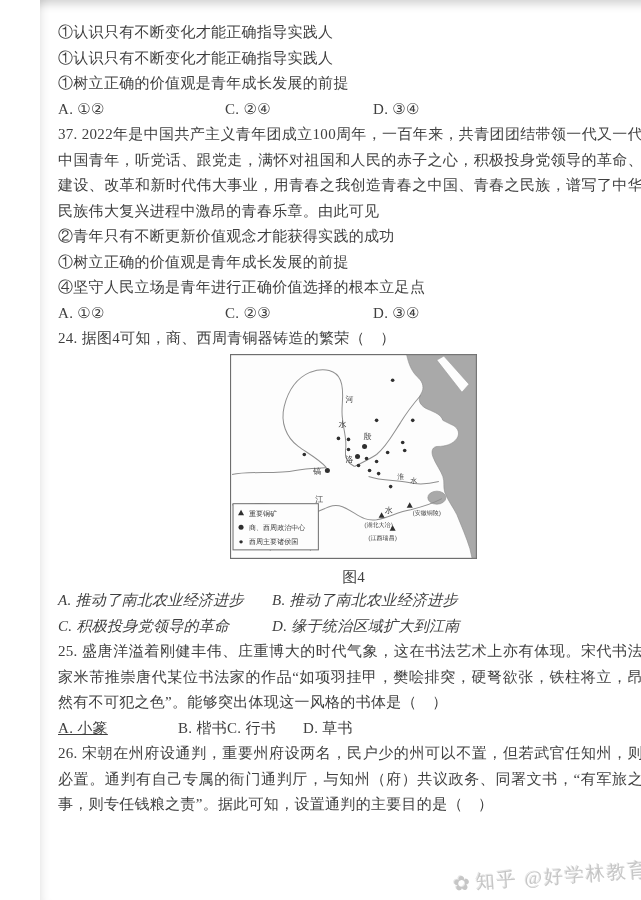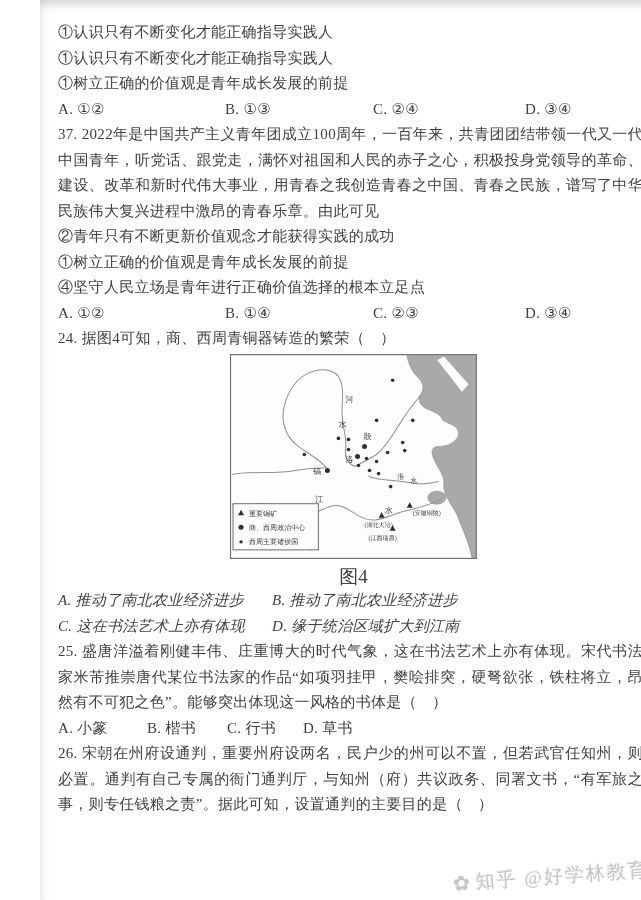--- a/index.html
+++ b/index.html
@@ -16,26 +16,26 @@
   }
   .content{padding:20px 18px 0 18px;font-size:15px;line-height:25.5px;}
   p{margin:0;}
   .stem{text-align:justify;letter-spacing:.3px;}
   .item{letter-spacing:.3px;}
   .choices4{display:flex;letter-spacing:.3px;}
   .choices4 span:nth-child(1){width:167px;}
   .choices4 span:nth-child(2){width:148px;}
   .choices4 span:nth-child(3){width:152px;}
   .choices25{display:flex;letter-spacing:.3px;}
-  .choices25 span:nth-child(1){width:89px;}
-  .choices25 span:nth-child(2){width:80px;}
+  .choices25 span:nth-child(1){width:89px;text-decoration:underline;}
+  .choices25 span:nth-child(2){width:80px;text-align:right;}
   .choices25 span:nth-child(3){width:76px;}
   .choices2col{display:grid;grid-template-columns:214px 1fr;letter-spacing:.3px;line-height:26px;font-style:italic;}
   .figure{margin:2px 0 0 172px;width:247px;}
-  .map-caption{width:247px;text-align:center;font-size:19px;line-height:20px;color:#3f3f3f;}
+  .map-caption{width:247px;text-align:center;font-size:15px;line-height:20px;color:#3f3f3f;}
   svg text{fill:#3c3c3c;font-family:"Liberation Serif","DejaVu Serif",serif;}
   .watermark{
     position:absolute;right:12px;bottom:10px;
     transform:rotate(-4deg);
     color:#bdbdbd;opacity:.85;
     font-size:19px;letter-spacing:2px;white-space:nowrap;
     text-shadow:1px 1px 0 #fff,-1px -1px 0 #e2e2e2;
     display:flex;align-items:center;gap:4px;
   }
   .wm-logo{font-size:20px;line-height:1;}
@@ -44,32 +44,30 @@
 <body>
 
 <div class="page">
   <div class="content">
 
     <p class="item">①认识只有不断变化才能正确指导实践人</p>
     <p class="item">①认识只有不断变化才能正确指导实践人</p>
     <p class="item">①树立正确的价值观是青年成长发展的前提</p>
     <div class="choices4">
       <span>A. ①②</span>
-      <span>B. ①③</span>
       <span>C. ②④</span>
       <span>D. ③④</span>
     </div>
 
     <p class="stem">37. 2022年是中国共产主义青年团成立100周年，一百年来，共青团团结带领一代又一代中国青年，听党话、跟党走，满怀对祖国和人民的赤子之心，积极投身党领导的革命、建设、改革和新时代伟大事业，用青春之我创造青春之中国、青春之民族，谱写了中华民族伟大复兴进程中激昂的青春乐章。由此可见</p>
     <p class="item">②青年只有不断更新价值观念才能获得实践的成功</p>
     <p class="item">①树立正确的价值观是青年成长发展的前提</p>
     <p class="item">④坚守人民立场是青年进行正确价值选择的根本立足点</p>
     <div class="choices4">
       <span>A. ①②</span>
-      <span>B. ①④</span>
       <span>C. ②③</span>
       <span>D. ③④</span>
     </div>
 
     <p class="stem">24. 据图4可知，商、西周青铜器铸造的繁荣（　）</p>
 
     <div class="figure">
       <svg width="247" height="205" viewBox="0 0 246 204">
 
         <rect x="0.5" y="0.5" width="245" height="203" fill="#fdfdfd" stroke="#6e6e6e" stroke-width="1.2"></rect>
@@ -141,21 +139,21 @@
           <circle cx="11" cy="187" r="1.7" fill="#2f2f2f"></circle>
           <text x="19" y="189.5" font-size="7">西周主要诸侯国</text>
         </g>
       </svg>
       <div class="map-caption">图4</div>
     </div>
 
     <div class="choices2col">
       <span>A. 推动了南北农业经济进步</span>
       <span>B. 推动了南北农业经济进步</span>
-      <span>C. 这在书法艺术上亦有体现</span>
+      <span>C. 积极投身党领导的革命</span>
       <span>D. 缘于统治区域扩大到江南</span>
     </div>
 
     <p class="stem">25. 盛唐洋溢着刚健丰伟、庄重博大的时代气象，这在书法艺术上亦有体现。宋代书法家米芾推崇唐代某位书法家的作品“如项羽挂甲，樊哙排突，硬弩欲张，铁柱将立，昂然有不可犯之色”。能够突出体现这一风格的书体是（　）</p>
     <div class="choices25">
       <span>A. 小篆</span>
       <span>B. 楷书</span>
       <span>C. 行书</span>
       <span>D. 草书</span>
     </div>

